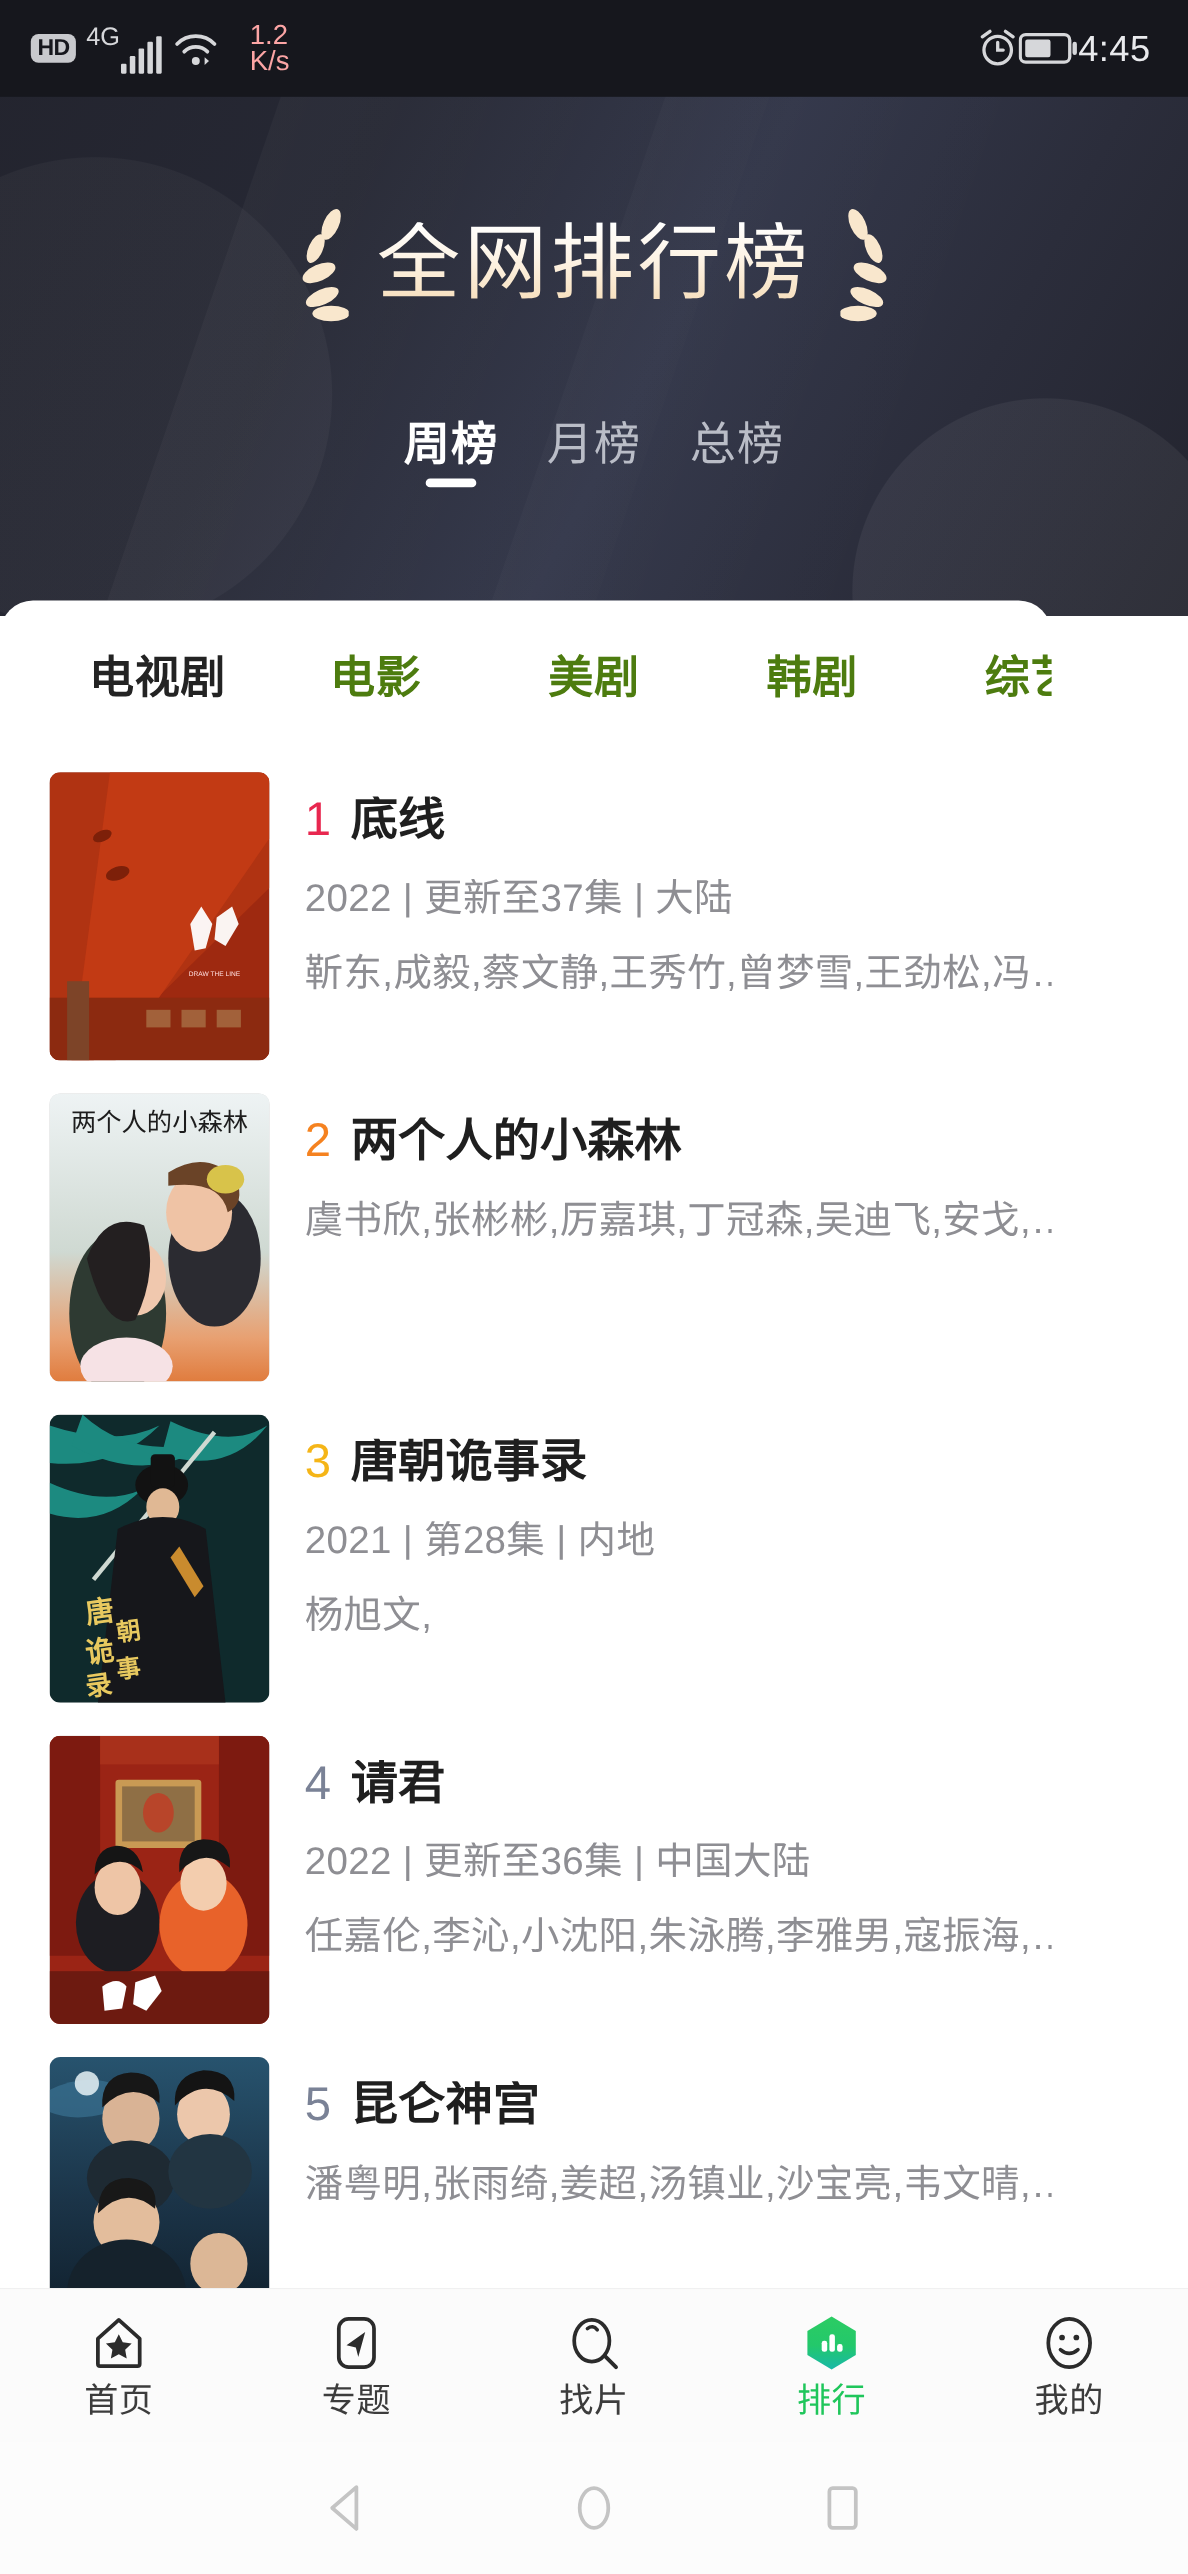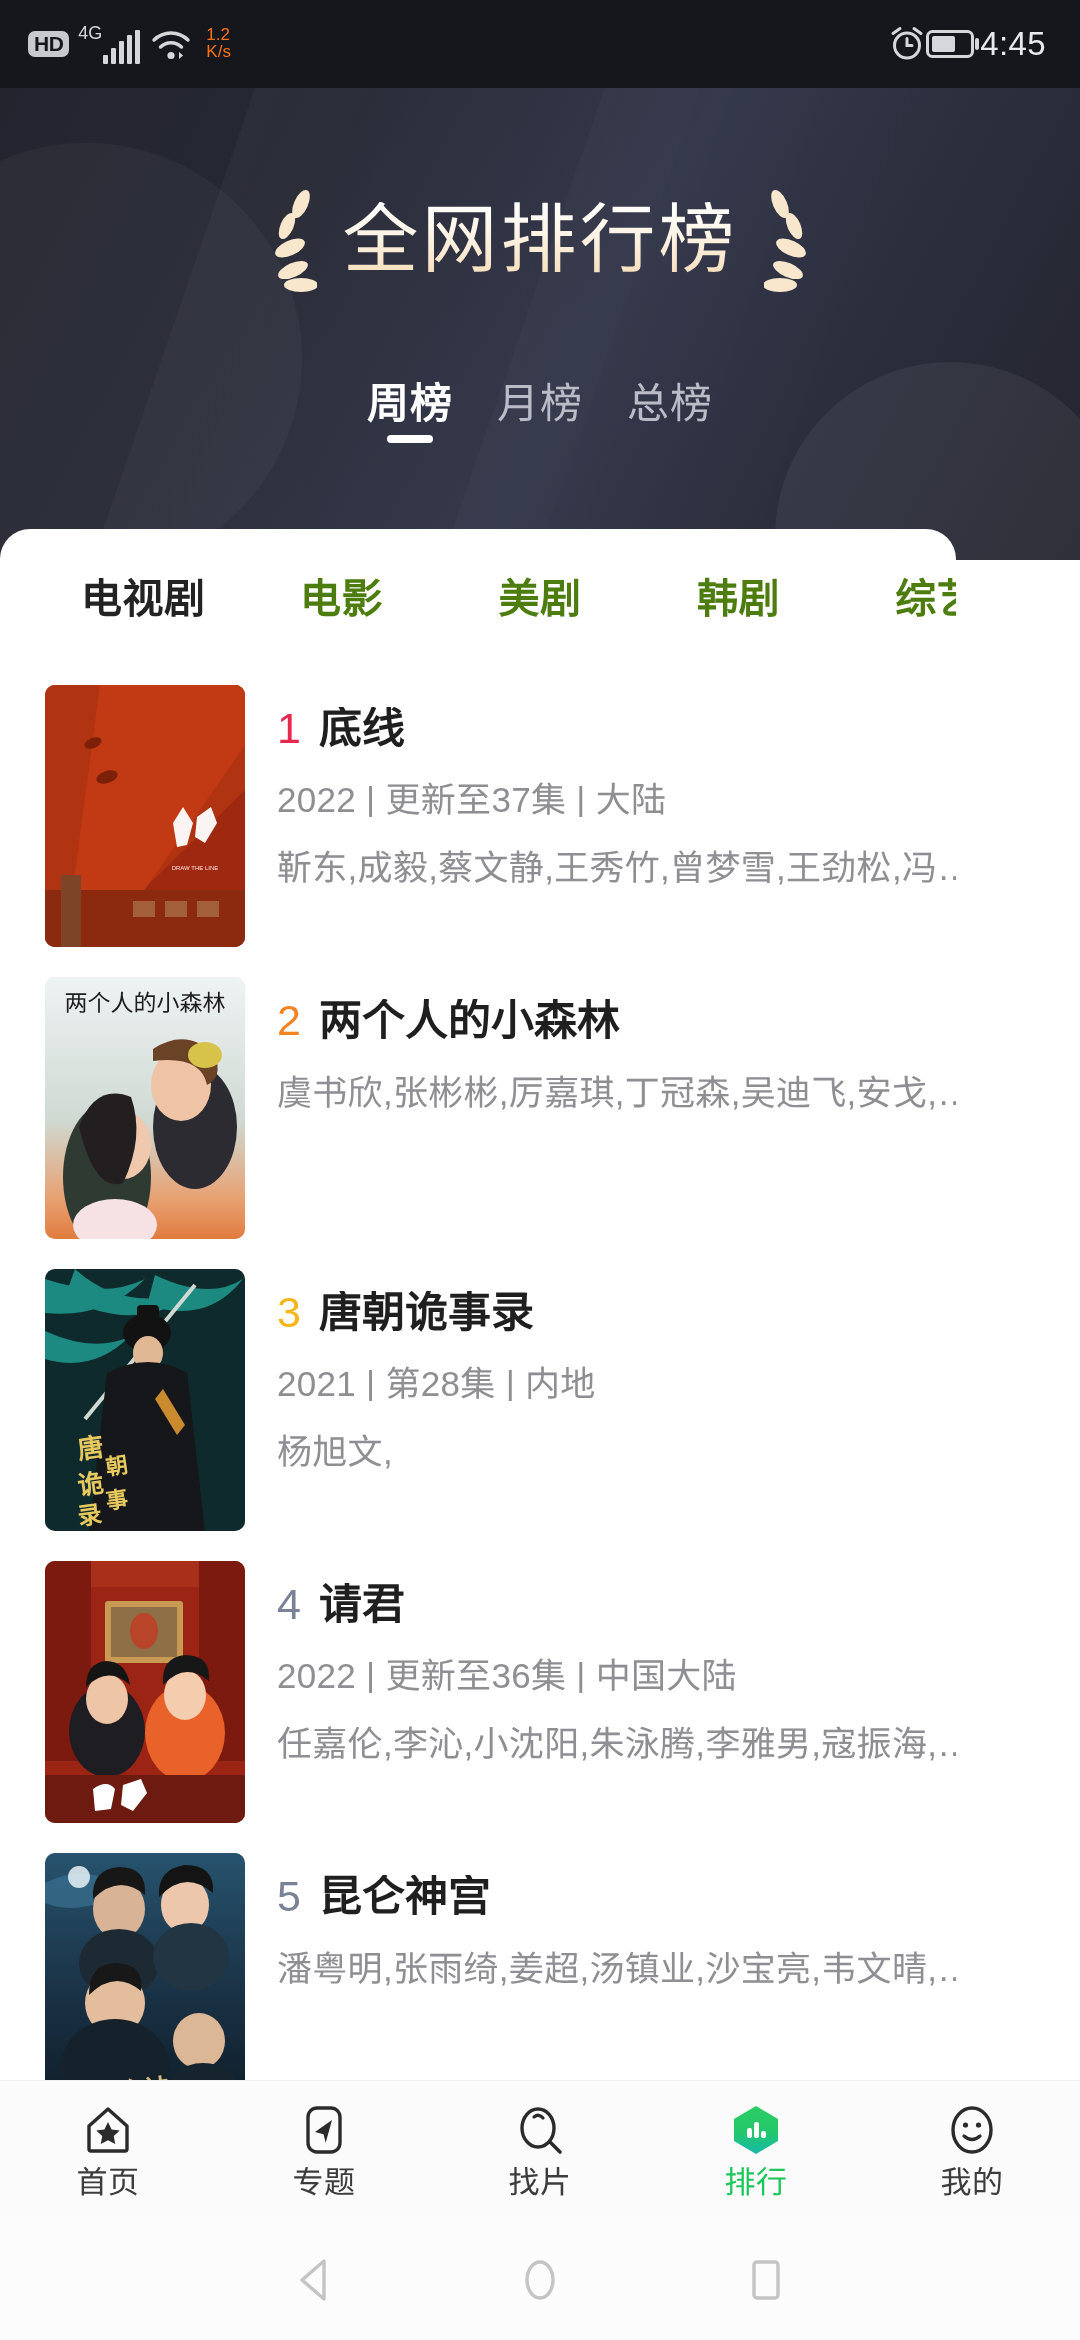--- a/index.html
+++ b/index.html
@@ -42,31 +42,31 @@
     padding:0 34px 0 28px;
   }
   .sb-left{ display:flex; align-items:center; gap:9px;justify-content:flex-end; }
   .sb-right{ display:flex; align-items:center; }
   .hd-badge{
     background:#c8c9cd; color:#16171d; border-radius:7px;
     font-size:21px; font-weight:700; letter-spacing:-.5px;
     padding:2px 6px 3px; line-height:1;
   }
   .net-wrap{ display:flex; align-items:flex-end; gap:1px; }
-  .net-4g{ color:#d6d7da; font-size:18px; line-height:1; margin-bottom:22px; font-weight:500;}
+  .net-4g{ color:#d6d7da; font-size:23px; line-height:1; margin-bottom:22px; font-weight:500;}
   .bars{ display:flex; align-items:flex-end; gap:3px; height:34px; }
   .bars i{ display:block; width:5px; background:#d6d7da; border-radius:1px; }
   .bars i:nth-child(1){height:9px}
   .bars i:nth-child(2){height:16px}
   .bars i:nth-child(3){height:23px}
   .bars i:nth-child(4){height:29px}
   .bars i:nth-child(5){height:34px}
   .speed{
-    color:#f97316; font-size:17px; line-height:.98; text-align:left;
-    margin-left:4px; font-weight:400;
+    color:#fca5a5; font-size:25px; line-height:.98; text-align:left;
+    margin-left:18px; font-weight:400;
   }
   .clock-time{ color:#e9eaed; font-size:33px; font-weight:400; letter-spacing:.4px; }
 
   
   .hero-title{
     position:absolute; left:0; top:186px; width:1080px;
     display:flex; align-items:center; justify-content:center; gap:26px;
   }
   .hero-title h1{
     font-size:76px; font-weight:400; letter-spacing:3px; line-height:1;
@@ -86,21 +86,21 @@
     display:block; font-size:42px; line-height:1.12; color:#b9bcc6; letter-spacing:1px;
   }
   .ptab.active span{ color:#ffffff; font-weight:700; }
   .ptab.active:after{
     content:""; position:absolute; left:50%; bottom:4px; transform:translateX(-50%);
     width:46px; height:8px; border-radius:4px; background:#ffffff;
   }
 
   
   .sheet{
-    position:absolute; left:0; top:529px; width:956px; height:1560px;
+    position:absolute; left:0; top:546px; width:956px; height:1560px;
     background:#ffffff; border-radius:30px 30px 0 0; overflow:hidden; z-index:4;
   }
 
   
   .cat-tabs{
     position:absolute; left:0; top:0; width:1080px; height:140px;
     display:flex; align-items:center; padding:0 44px; gap:0;
   }
   .cat{ flex:1; text-align:center; }
   .cat span{

